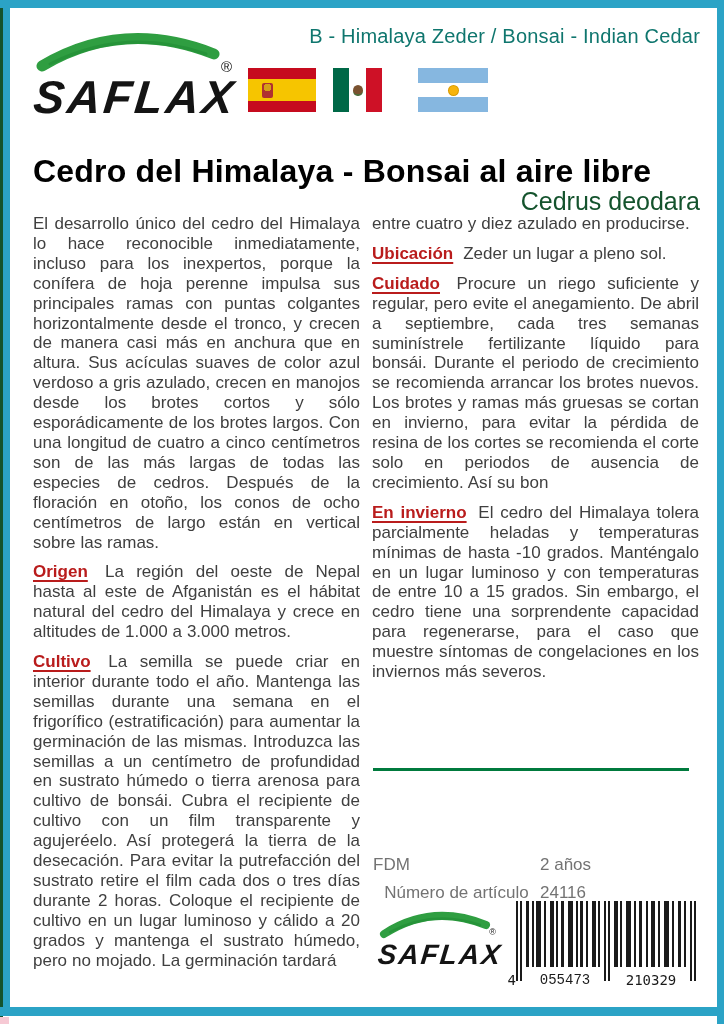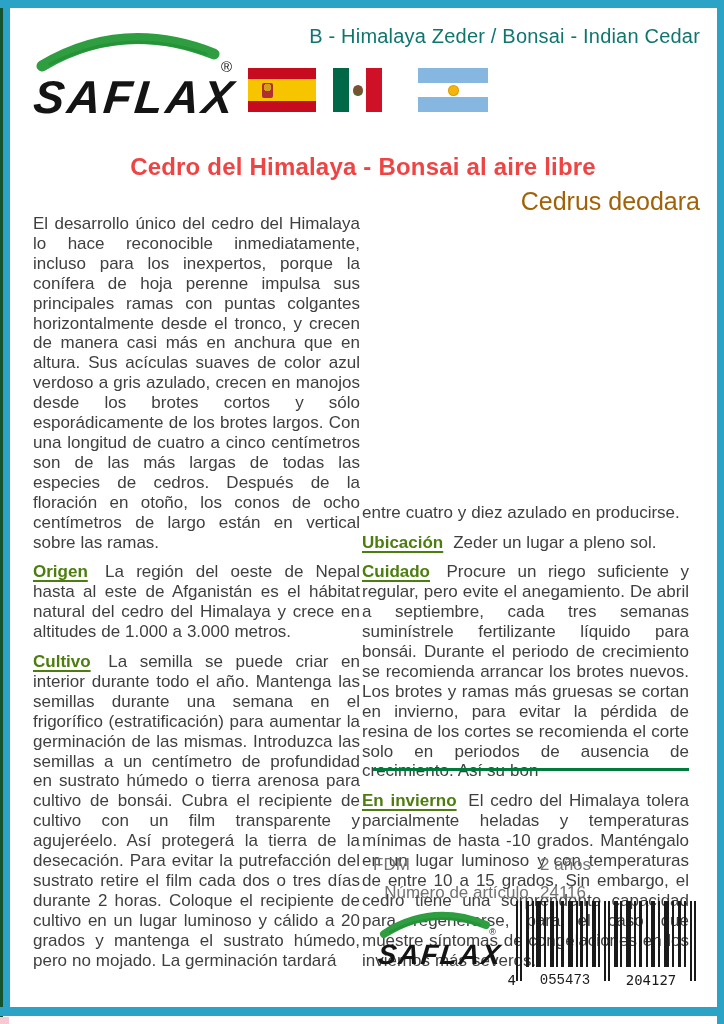--- a/index.html
+++ b/index.html
@@ -42,38 +42,38 @@
   .coa{position:absolute;left:14px;top:15px;width:11px;height:15px;border-radius:2px;
     background:radial-gradient(circle at 50% 30%,#d4a017 0 32%,#b03030 33% 100%);}
   .eagle{position:absolute;left:20px;top:17px;width:10px;height:11px;border-radius:50% 50% 45% 45%;
     background:radial-gradient(circle at 50% 40%,#7a5230 0 60%,#4d6b3a 61% 100%);}
   .sun{position:absolute;left:31px;top:18px;width:9px;height:9px;border-radius:50%;
     background:#f6b40e;box-shadow:0 0 0 1px #d89b00;}
 
   
   .title{
     position:absolute;left:33px;top:153px;width:660px;margin:0;
-    font-size:24px;font-weight:bold;color:#ef4444;letter-spacing:.2px;text-align:center;
+    font-size:32px;font-weight:bold;color:#000000;letter-spacing:.2px;
   }
   .latin{
-    position:absolute;top:187px;right:24px;font-size:25px;color:#a16207;
+    position:absolute;top:187px;right:24px;font-size:25px;color:#14532d;
     font-weight:normal;
   }
 
   
   .columns{
-    position:absolute;left:33px;top:214px;width:667px;display:flex;gap:2px;align-items:flex-end;
+    position:absolute;left:33px;top:214px;width:667px;display:flex;gap:12px;
   }
   .col{width:327px;}
   .col p{
     margin:0 0 10px 0;font-size:17px;line-height:19.9px;color:#3f3f3f;
     text-align:justify;hyphens:auto;-webkit-hyphens:auto;word-spacing:.2px;
   }
   .sect{
-    color:#4d7c0f;font-weight:bold;text-decoration:underline;
+    color:#b91c1c;font-weight:bold;text-decoration:underline;
     text-decoration-thickness:2px;text-underline-offset:3px;padding-right:5px;margin-top:6px;
   }
 
   
   .footer-divider{position:absolute;left:373px;top:768px;width:316px;height:3px;background:#007a3d;}
   .meta-row{position:absolute;left:373px;display:flex;font-size:17px;color:#737373;}
   .meta-row .lbl{width:167px;}
   .row-fdm{top:855px;}
   .row-art{top:883px;text-align:center;}
 
@@ -192,17 +192,17 @@
           <rect x="166" y="0" width="2" height="66"></rect>
         <rect x="172" y="0" width="3" height="66"></rect>
           <rect x="178" y="0" width="2" height="66"></rect>
         <rect x="184" y="0" width="2" height="80"></rect>
           <rect x="188" y="0" width="2" height="80"></rect>
       </g>
     </svg>
     <div class="bc-digits">
       <span class="bc-prefix">4</span>
       <span class="bc-g1">055473</span>
-      <span class="bc-g2">204127</span>
+      <span class="bc-g2">210329</span>
     </div>
   </div>
 
 </div>
 
 </body></html>

